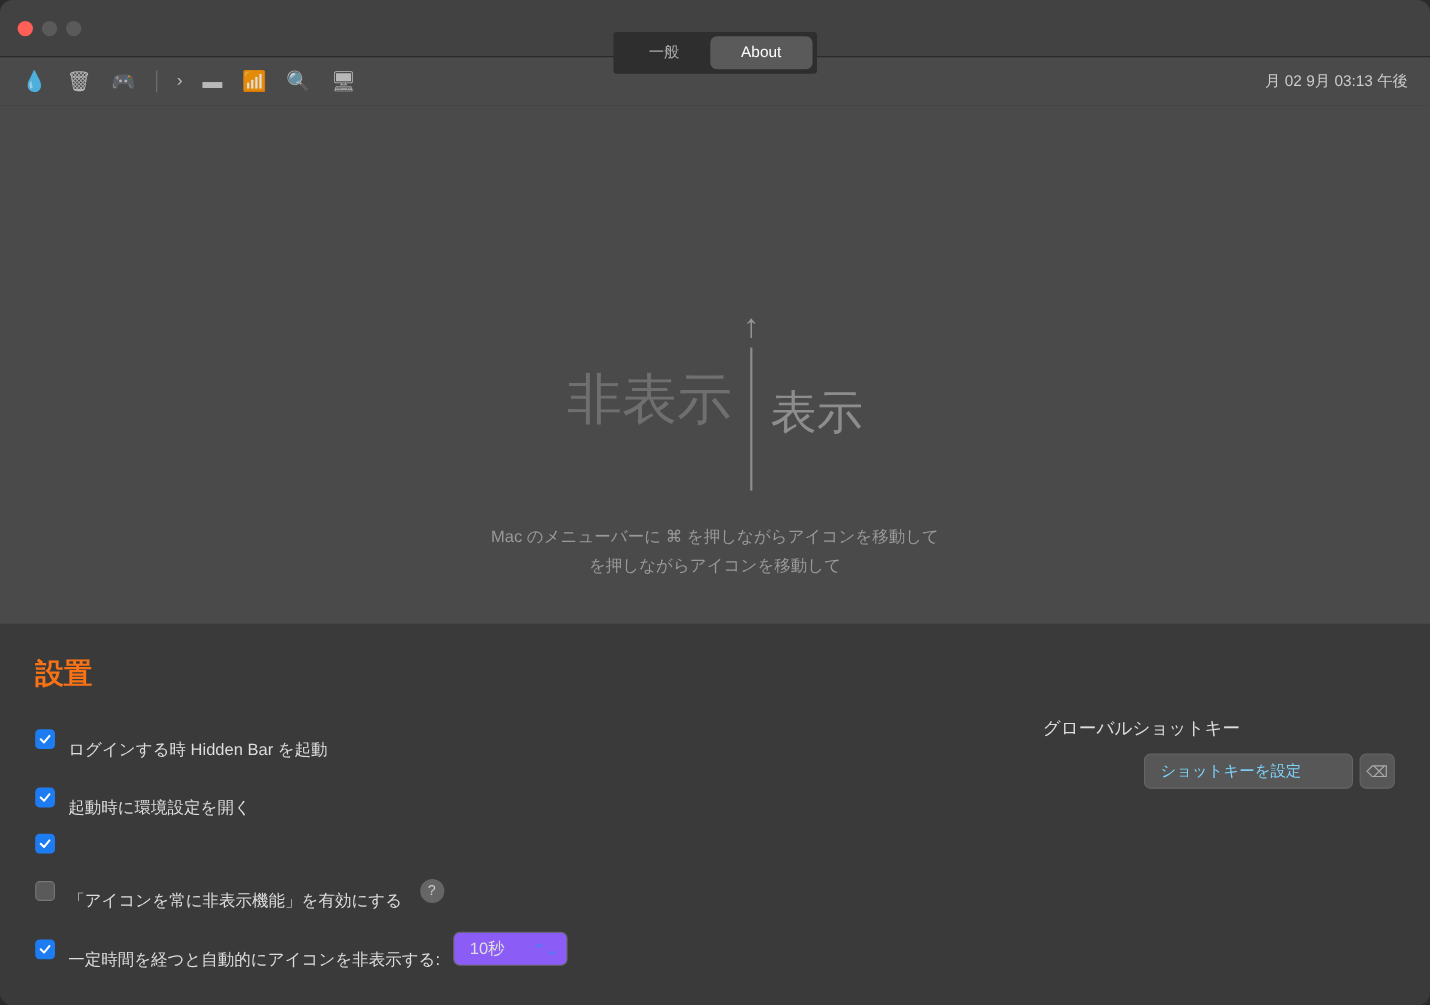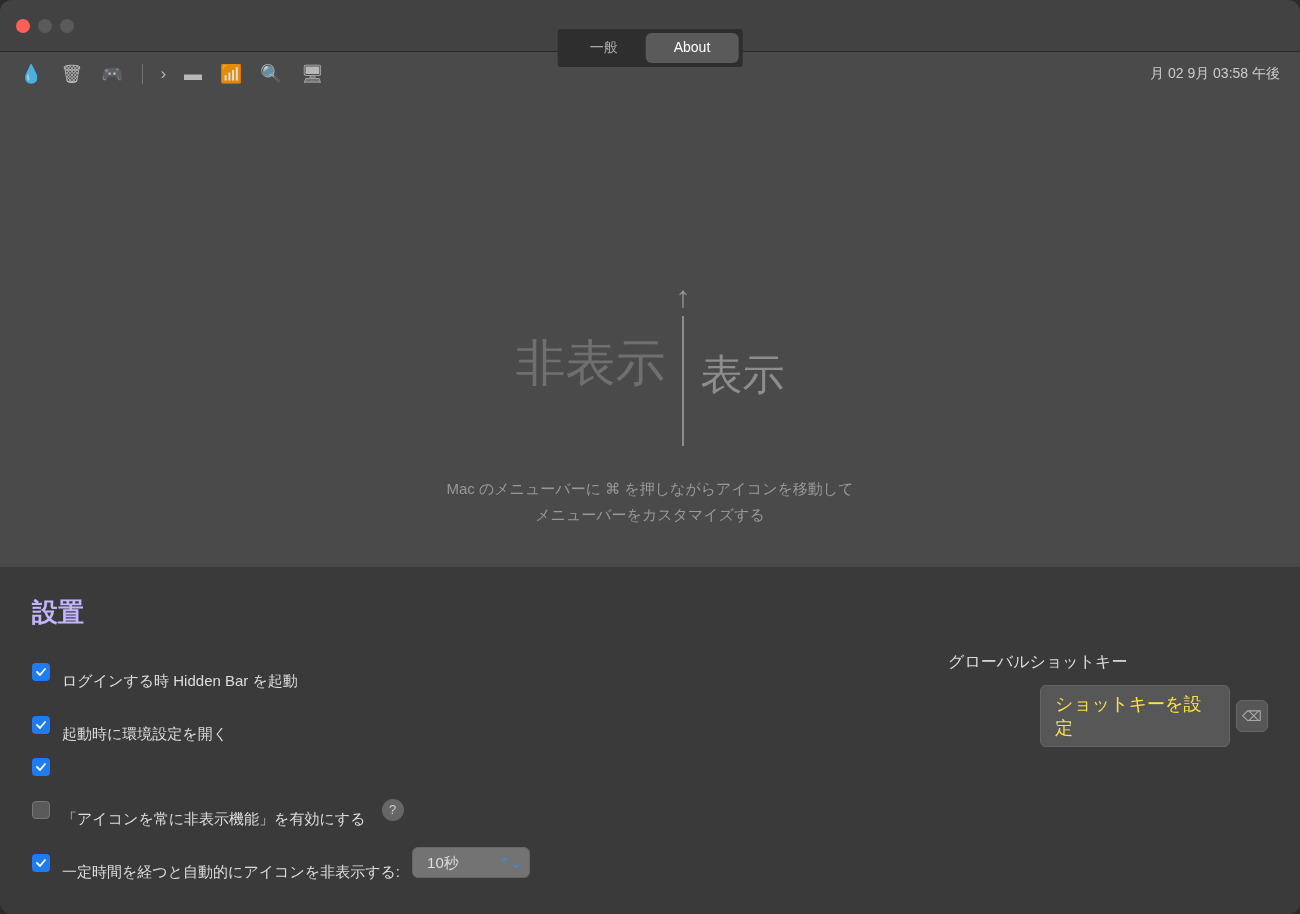--- a/index.html
+++ b/index.html
@@ -172,21 +172,21 @@
     
     .settings-area {
       background: #3a3a3a;
       padding: 28px 32px 32px 32px;
       flex-shrink: 0;
     }
 
     .settings-title {
       font-size: 26px;
       font-weight: 700;
-      color: #c4b5fd;
+      color: #f97316;
       margin-bottom: 22px;
     }
 
     .settings-body {
       display: flex;
       gap: 20px;
     }
 
     .settings-left {
       flex: 1;
@@ -265,22 +265,22 @@
       gap: 6px;
       width: 100%;
       justify-content: flex-end;
     }
 
     .shortcut-input {
       background: #575757;
       border: 1px solid #666666;
       border-radius: 6px;
       padding: 6px 14px;
-      font-size: 18px;
-      color: #fde047;
+      font-size: 14px;
+      color: #7dd3fc;
       width: 190px;
       cursor: pointer;
     }
 
     .shortcut-clear-btn {
       background: #575757;
       border: 1px solid #666666;
       border-radius: 6px;
       width: 32px;
       height: 32px;
@@ -298,30 +298,30 @@
       gap: 12px;
     }
 
     .select-wrapper {
       position: relative;
       display: inline-flex;
       align-items: center;
     }
 
     .select-wrapper select {
-      background: #737373;
+      background: #8b5cf6;
       border: 1px solid #666666;
       border-radius: 6px;
       padding: 6px 36px 6px 14px;
       font-size: 15px;
       color: #dddddd;
       appearance: none;
       -webkit-appearance: none;
       cursor: pointer;
-      width: 118px;
+      width: 104px;
     }
 
     .select-chevron {
       position: absolute;
       right: 8px;
       pointer-events: none;
       color: #3a89f7;
       font-size: 14px;
     }
   </style>
@@ -345,35 +345,35 @@
   <div class="menubar-preview">
     <span class="menubar-icon">💧</span>
     <span class="menubar-icon">🗑</span>
     <span class="menubar-icon">🎮</span>
     <div class="menubar-divider"></div>
     <span class="menubar-icon" style="font-size:16px; color:#cccccc;">›</span>
     <span class="menubar-icon">▬</span>
     <span class="menubar-icon">📶</span>
     <span class="menubar-icon">🔍</span>
     <span class="menubar-icon">🖥</span>
-    <span class="menubar-right">月 02 9月 03:58 午後</span>
+    <span class="menubar-right">月 02 9月 03:13 午後</span>
   </div>
 
   <div class="preview-area">
     <div class="preview-diagram">
       <span class="preview-label-hidden">非表示</span>
       <div class="preview-divider-line">
         <div class="divider-arrow">↑</div>
         <div class="divider-vertical"></div>
       </div>
       <span class="preview-label-visible">表示</span>
     </div>
     <div class="preview-description">
       <div>Mac のメニューバーに  ⌘ を押しながらアイコンを移動して</div>
-      <div>メニューバーをカスタマイズする</div>
+      <div>を押しながらアイコンを移動して</div>
     </div>
   </div>
 
   <div class="settings-area">
     <div class="settings-title">設置</div>
     <div class="settings-body">
 
       <div class="settings-left">
 
         <div class="checkbox-row">

